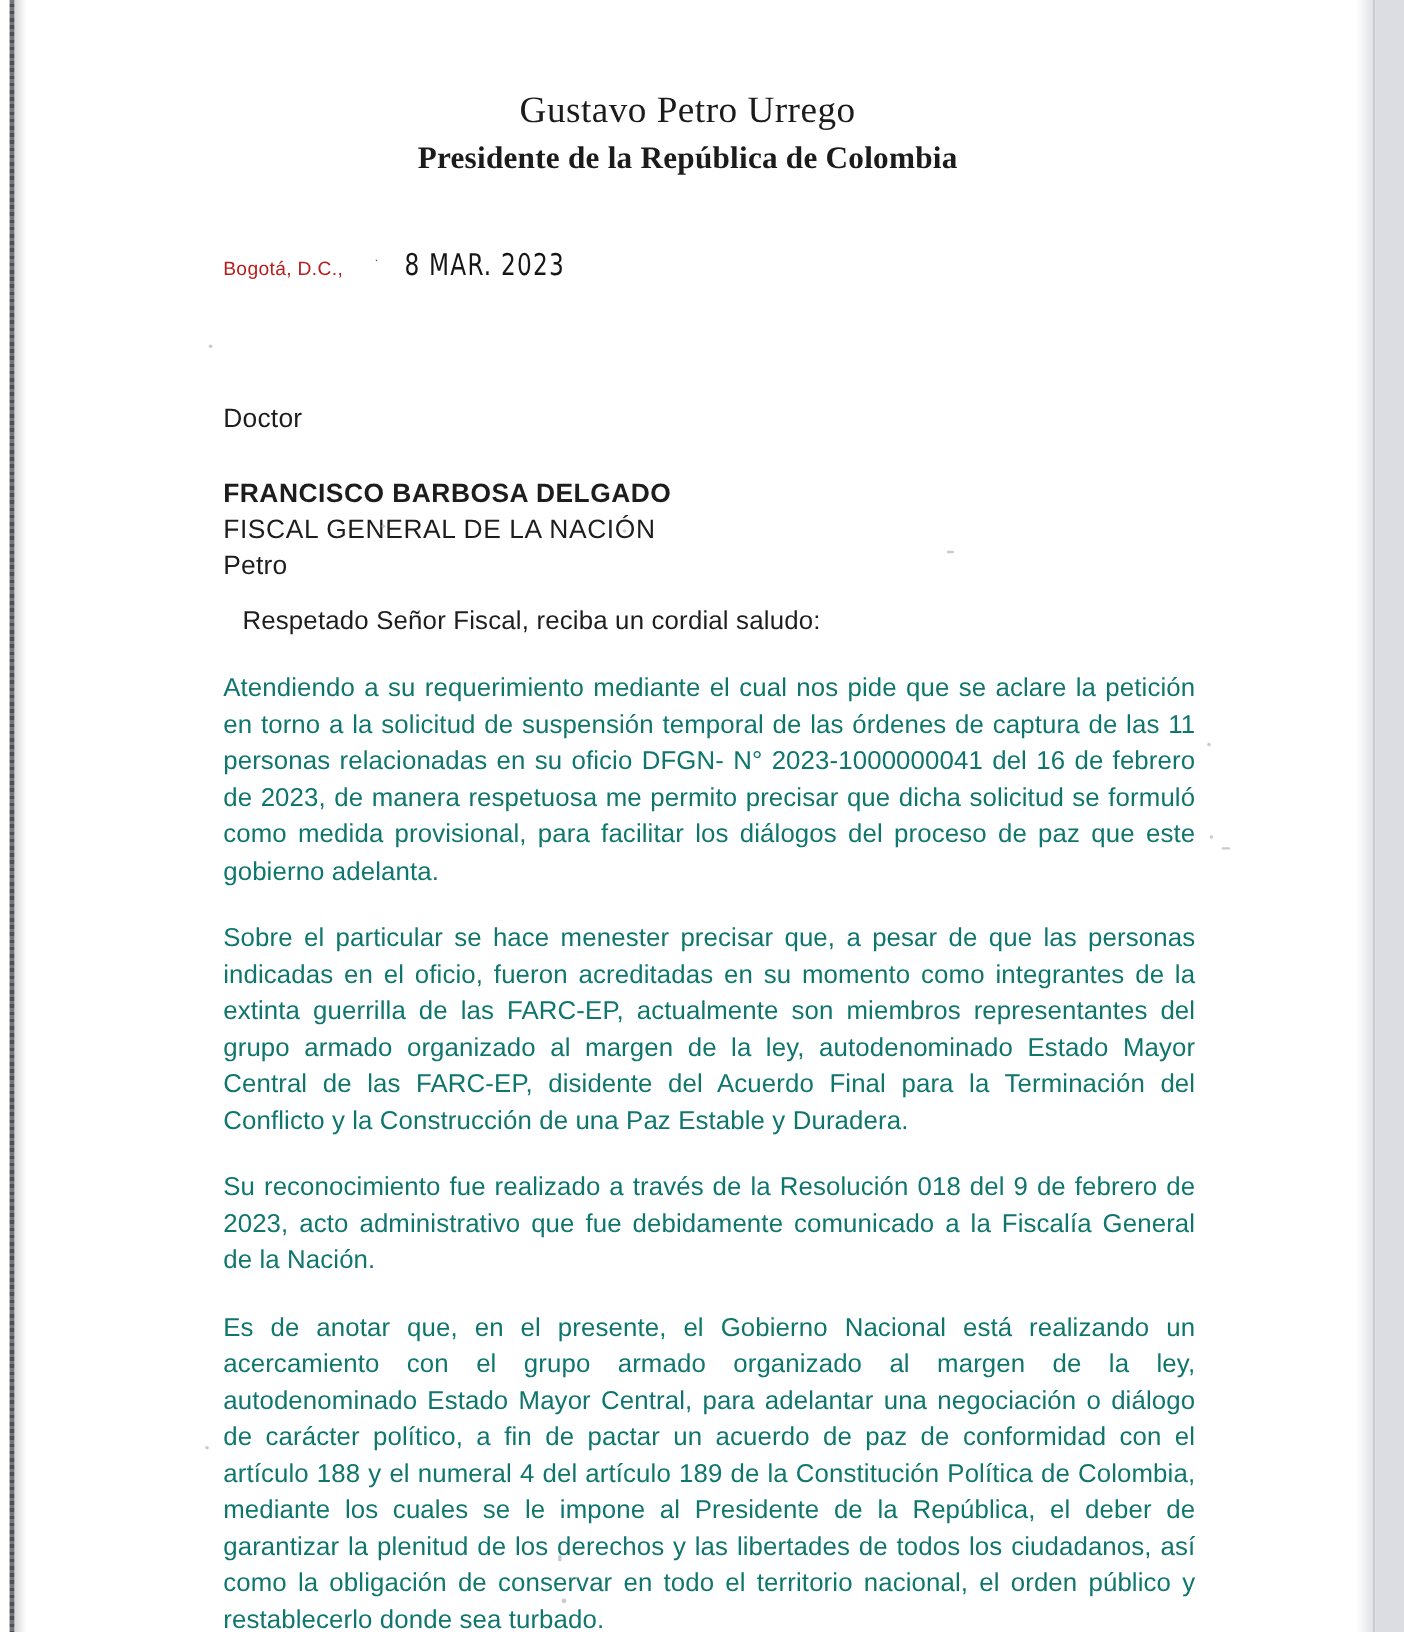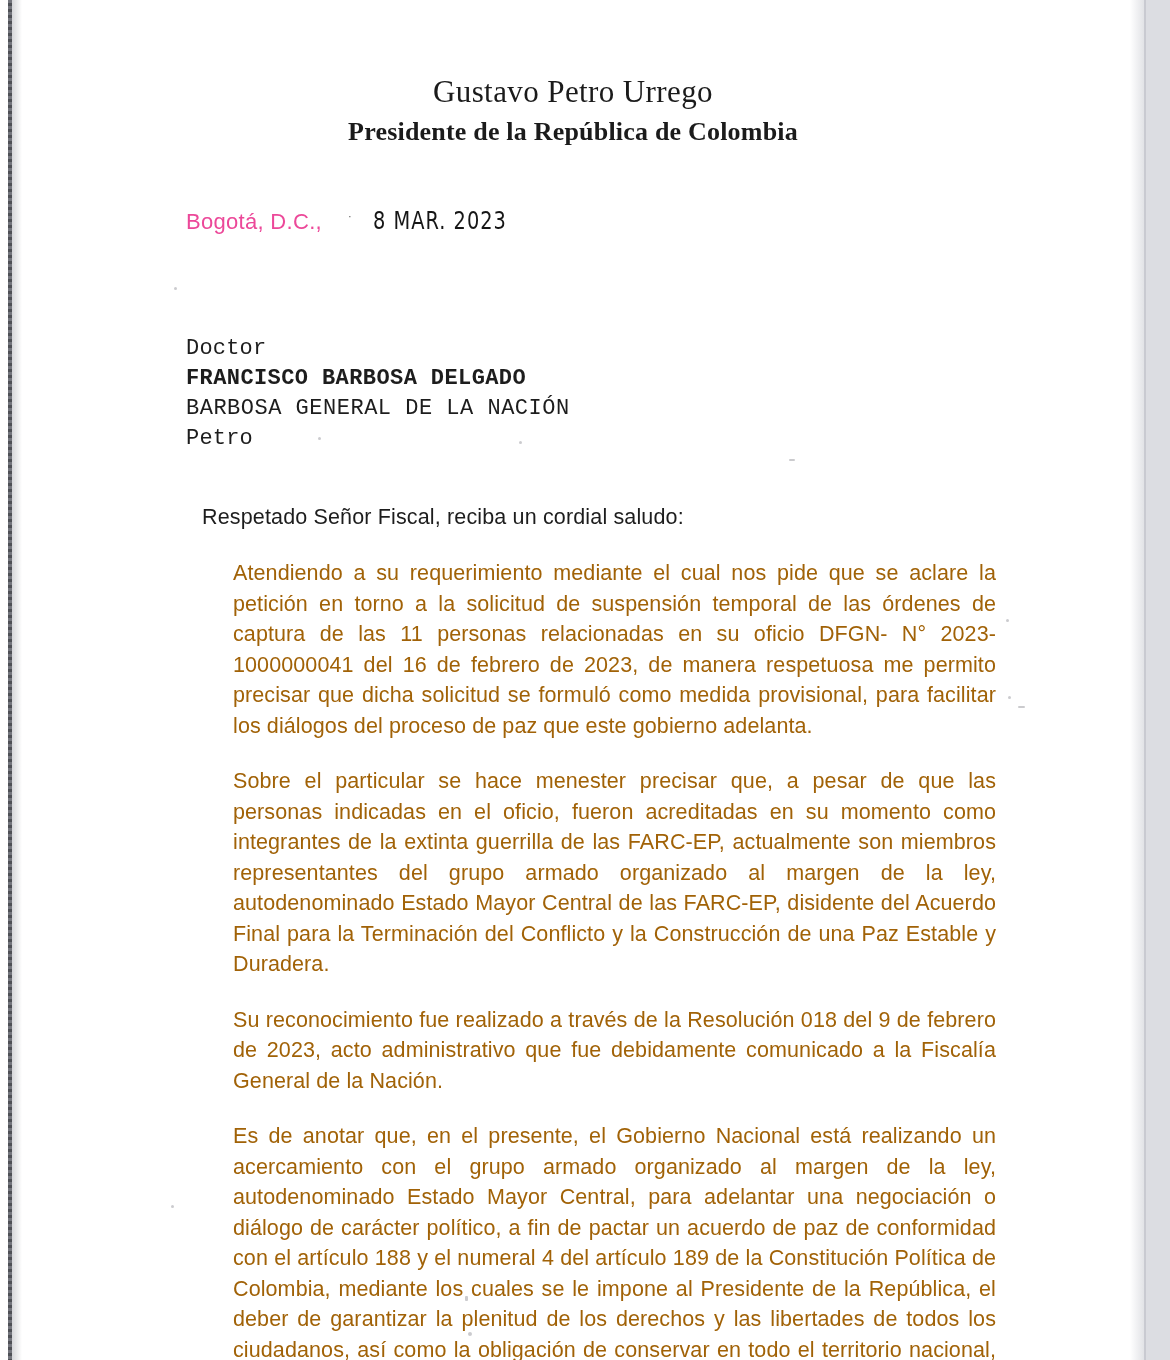--- a/index.html
+++ b/index.html
@@ -104,22 +104,22 @@
 
   
   .dateline {
     position: absolute;
     left: 186px;
     top: 206px;
     display: flex;
     align-items: baseline;
   }
   .date-city {
-    font-size: 22px;
-    color: #ec4899;
+    font-size: 16px;
+    color: #b91c1c;
     letter-spacing: .3px;
   }
   .date-speck {
     display: inline-block;
     width: 7px;
     margin-left: 26px;
     font-size: 11px;
     color: #5a5a5a;
     transform: translateY(-9px);
   }
@@ -138,25 +138,25 @@
   .addressee {
     position: absolute;
     left: 186px;
     top: 334px;
     line-height: 1.36;
   }
   .addr-line {
     font-size: 22px;
     color: #1d1d1d;
     letter-spacing: .2px;
-    font-family: Liberation Mono, monospace;
   }
   .addr-line.bold {
     font-weight: bold;
     letter-spacing: .4px;
+    margin-top: 32px;
   }
   .addr-line.caps {
     letter-spacing: .5px;
   }
 
   
   .body {
     position: absolute;
     left: 186px;
     top: 505px;
@@ -164,27 +164,26 @@
   }
   .salutation {
     font-size: 21.5px;
     color: #1d1d1d;
     letter-spacing: .15px;
     margin-bottom: 28px;
     margin-left: 16px;
   }
   .para {
     font-size: 21.5px;
-    color: #a16207;
+    color: #0f766e;
     line-height: 1.42;
     text-align: justify;
     text-justify: inter-word;
     margin-bottom: 25px;
     letter-spacing: .1px;
-    margin-left: 47px;
   }
   .para:last-child { margin-bottom: 0; }
 
   
   .speck {
     position: absolute;
     background: #b9b9bd;
     border-radius: 50%;
     opacity: .75;
   }
@@ -209,21 +208,21 @@
 
     <div class="dateline">
       <span class="date-city">Bogotá, D.C.,</span>
       <span class="date-speck">·</span>
       <span class="date-stamp">8 MAR. 2023</span>
     </div>
 
     <div class="addressee">
       <div class="addr-line">Doctor</div>
       <div class="addr-line bold">FRANCISCO BARBOSA DELGADO</div>
-      <div class="addr-line caps">BARBOSA GENERAL DE LA NACIÓN</div>
+      <div class="addr-line caps">FISCAL GENERAL DE LA NACIÓN</div>
       <div class="addr-line">Petro</div>
     </div>
 
     <div class="body">
       <div class="salutation">Respetado Señor Fiscal, reciba un cordial saludo:</div>
       <p class="para">Atendiendo a su requerimiento mediante el cual nos pide que se aclare la petición en torno a la solicitud de suspensión temporal de las órdenes de captura de las 11 personas relacionadas en su oficio DFGN- N° 2023-1000000041 del 16 de febrero de 2023, de manera respetuosa me permito precisar que dicha solicitud se formuló como medida provisional, para facilitar los diálogos del proceso de paz que este gobierno adelanta.</p>
       <p class="para">Sobre el particular se hace menester precisar que, a pesar de que las personas indicadas en el oficio, fueron acreditadas en su momento como integrantes de la extinta guerrilla de las FARC-EP, actualmente son miembros representantes del grupo armado organizado al margen de la ley, autodenominado Estado Mayor Central de las FARC-EP, disidente del Acuerdo Final para la Terminación del Conflicto y la Construcción de una Paz Estable y Duradera.</p>
       <p class="para">Su reconocimiento fue realizado a través de la Resolución 018 del 9 de febrero de 2023, acto administrativo que fue debidamente comunicado a la Fiscalía General de la Nación.</p>
       <p class="para">Es de anotar que, en el presente, el Gobierno Nacional está realizando un acercamiento con el grupo armado organizado al margen de la ley, autodenominado Estado Mayor Central, para adelantar una negociación o diálogo de carácter político, a fin de pactar un acuerdo de paz de conformidad con el artículo 188 y el numeral 4 del artículo 189 de la Constitución Política de Colombia, mediante los cuales se le impone al Presidente de la República, el deber de garantizar la plenitud de los derechos y las libertades de todos los ciudadanos, así como la obligación de conservar en todo el territorio nacional, el orden público y restablecerlo donde sea turbado.</p>
     </div>

